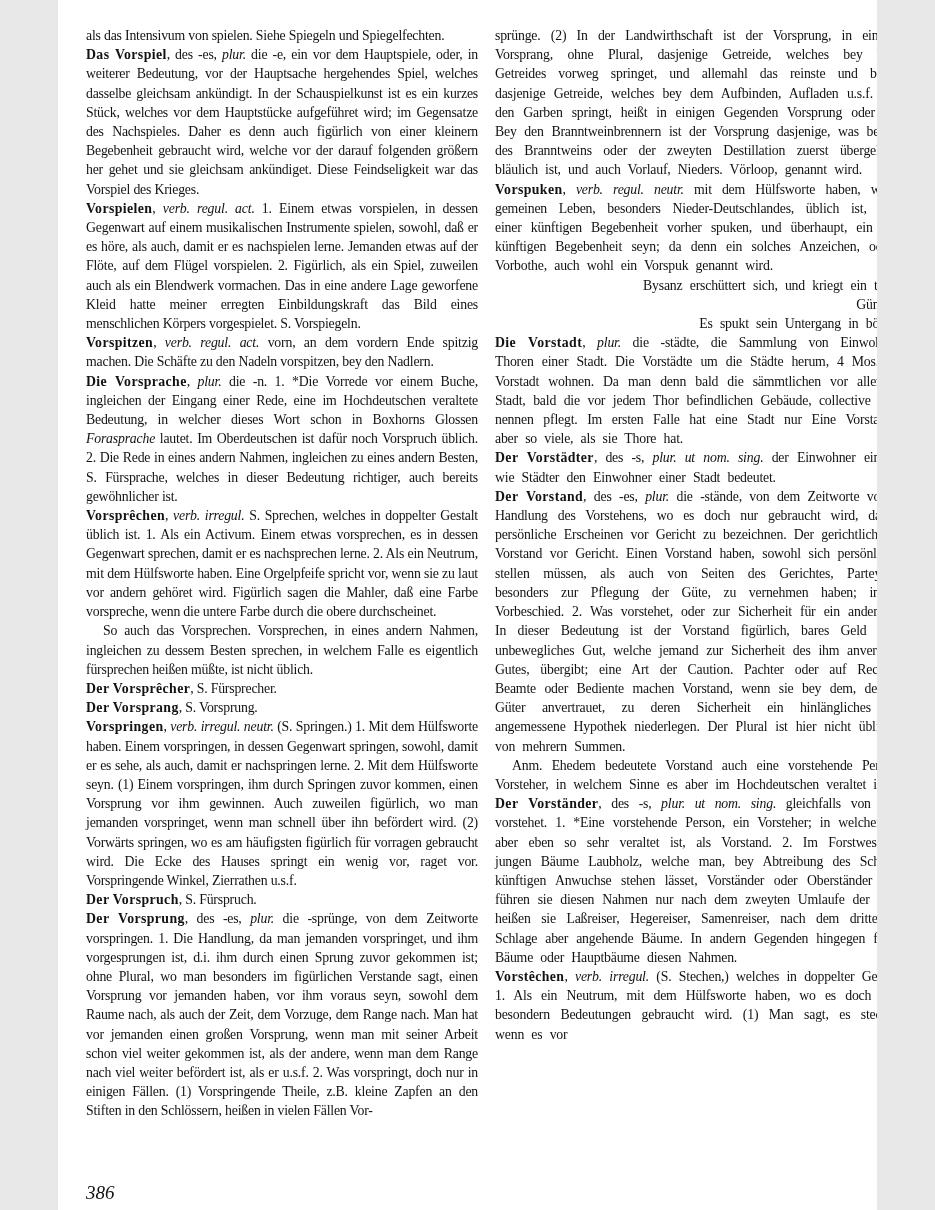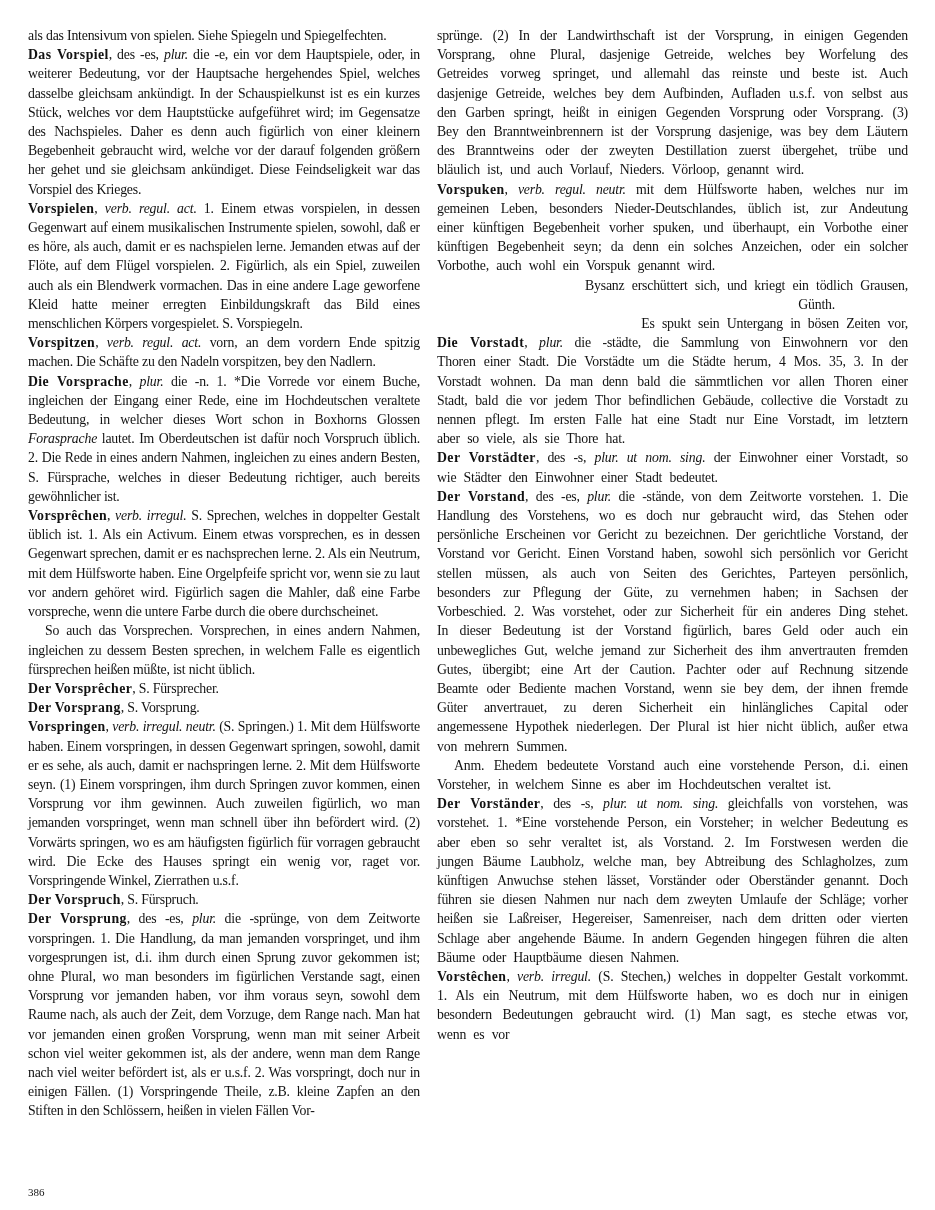--- a/index.html
+++ b/index.html
@@ -2,21 +2,21 @@
 <html><head>
 <meta charset="utf-8">
 <style>
   html, body {
     margin: 0;
     padding: 0;
     background: #e8e8e8;
   }
   .page {
     position: relative;
-    width: 935px;
+    width: 819px;
     height: 1210px;
     margin: 0 auto;
     background: #ffffff;
     color: #121212;
     font-family: "Liberation Serif", "DejaVu Serif", serif;
     font-size: 13.8px;
     line-height: 19.2px;
     letter-spacing: -0.2px;
     overflow: hidden;
   }
@@ -36,22 +36,23 @@
   }
   p.indented { text-indent: 17px; }
   p.verse    { text-align: right; text-indent: 17px; }
   p.attribution { text-align: right; padding-right: 73px; }
   .hw   { font-weight: 700; letter-spacing: 0.4px; margin-top: 22px; }
   .gram { font-style: italic; margin-top: 44px; }
   .footer {
     position: absolute;
     left: 28px;
     bottom: 8px;
-    font-size: 11px;
+    font-size: 19px;
     letter-spacing: 0;
+    font-style: italic;
   }
 </style>
 </head>
 <body>
 
 <div class="page">
   <div class="columns">
     <div class="column left">
         <p class="para continuation"><span class="txt">als das Intensivum von spielen. Siehe Spiegeln und Spiegelfechten.</span></p>
         <p class="para entry"><span class="hw">Das Vorspiel</span><span class="txt">, des -es, </span><span class="gram">plur.</span><span class="txt"> die -e, ein vor dem Hauptspiele, oder, in weiterer Bedeutung, vor der Hauptsache hergehendes Spiel, welches dasselbe gleichsam ankündigt. In der Schauspielkunst ist es ein kurzes Stück, welches vor dem Hauptstücke aufgeführet wird; im Gegensatze des Nachspieles. Daher es denn auch figürlich von einer kleinern Begebenheit gebraucht wird, welche vor der darauf folgenden größern her gehet und sie gleichsam ankündiget. Diese Feindseligkeit war das Vorspiel des Krieges.</span></p>

